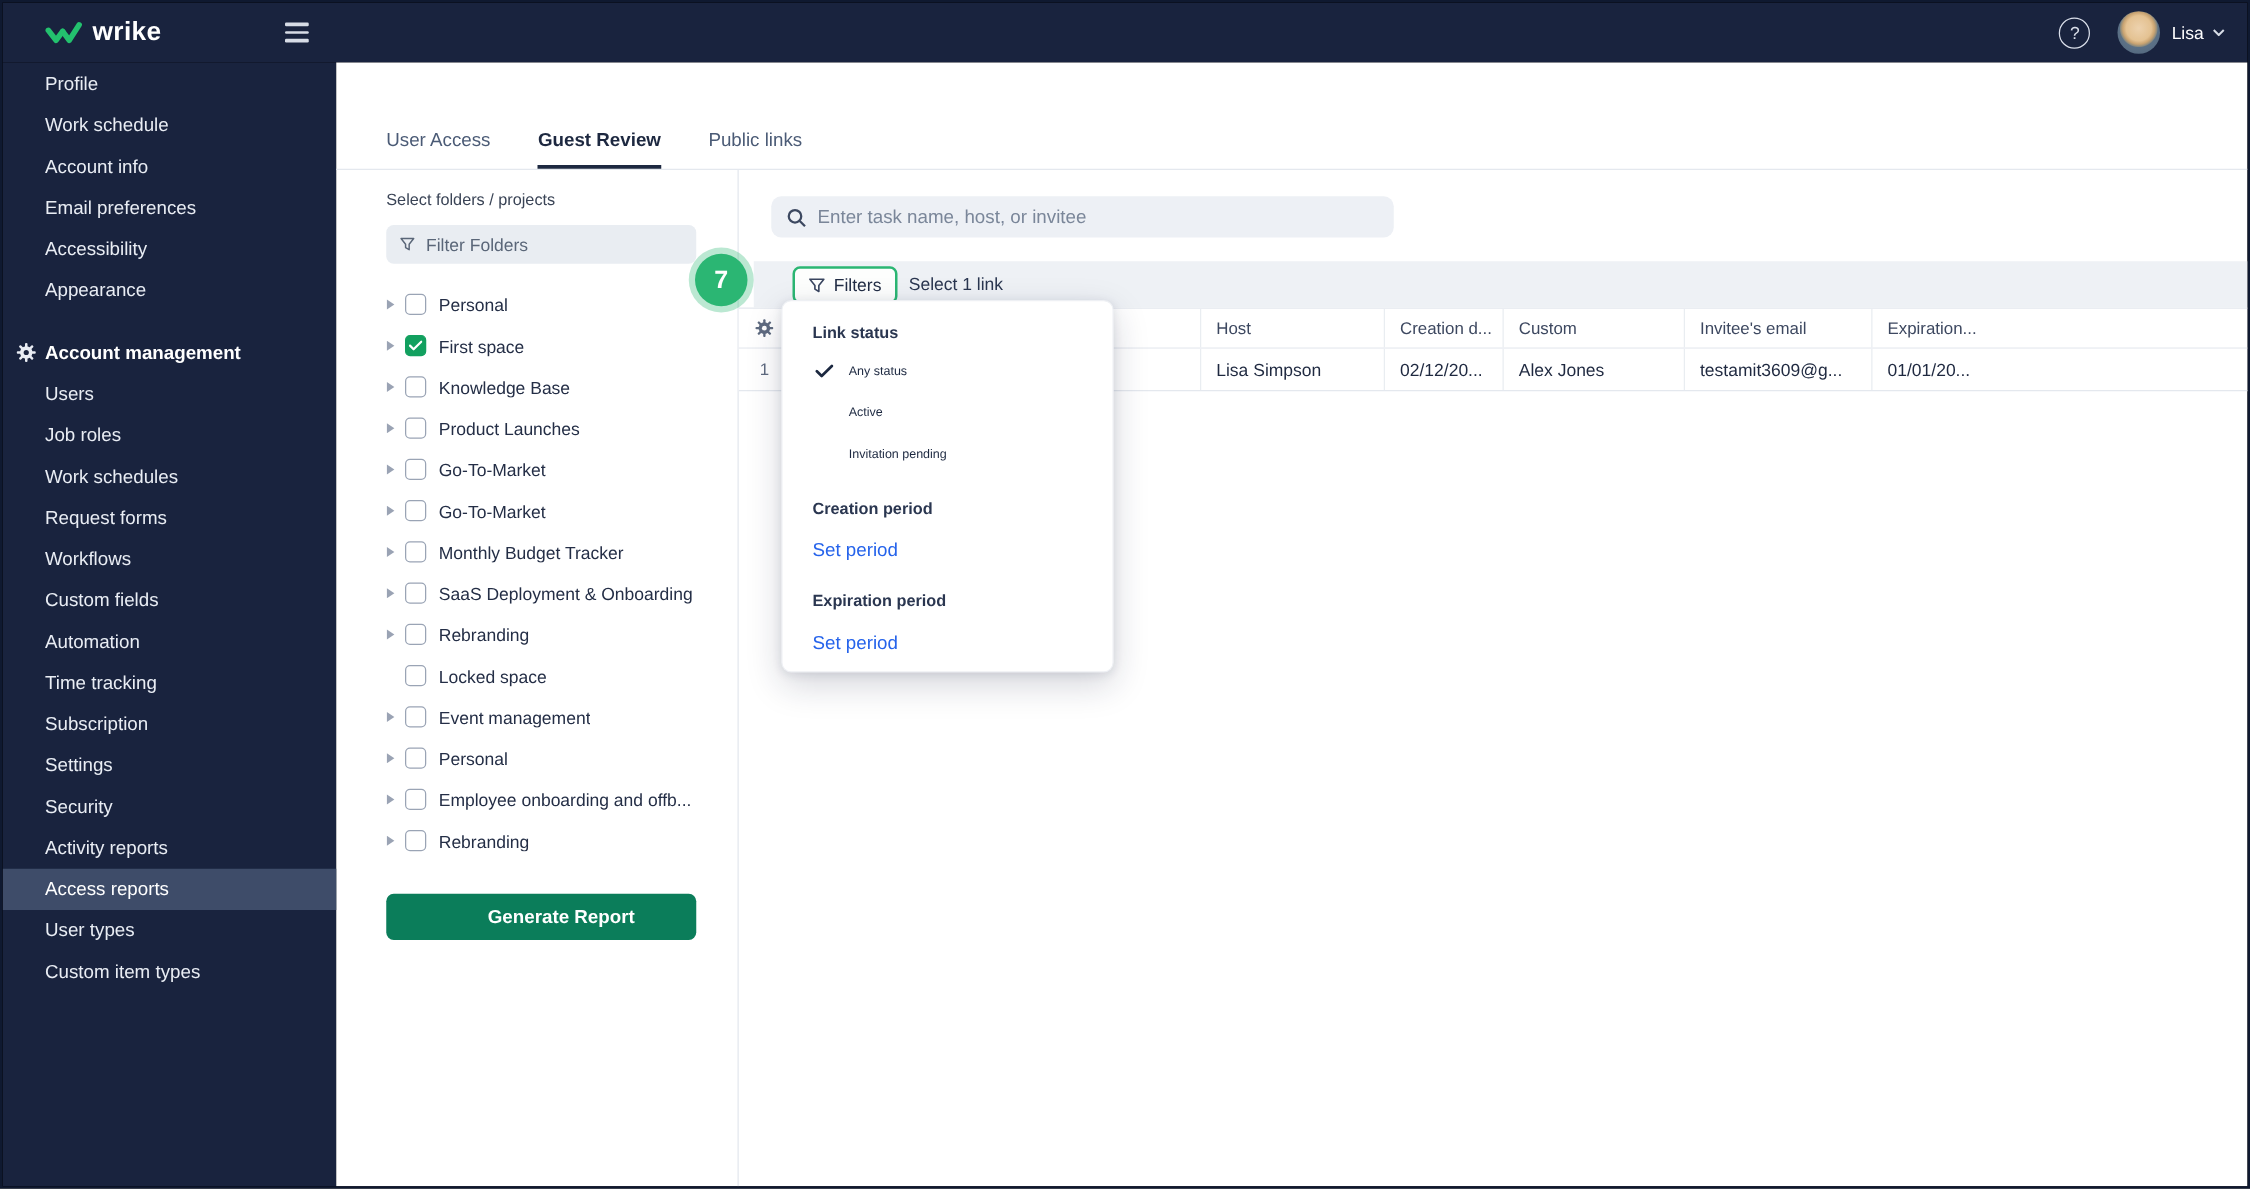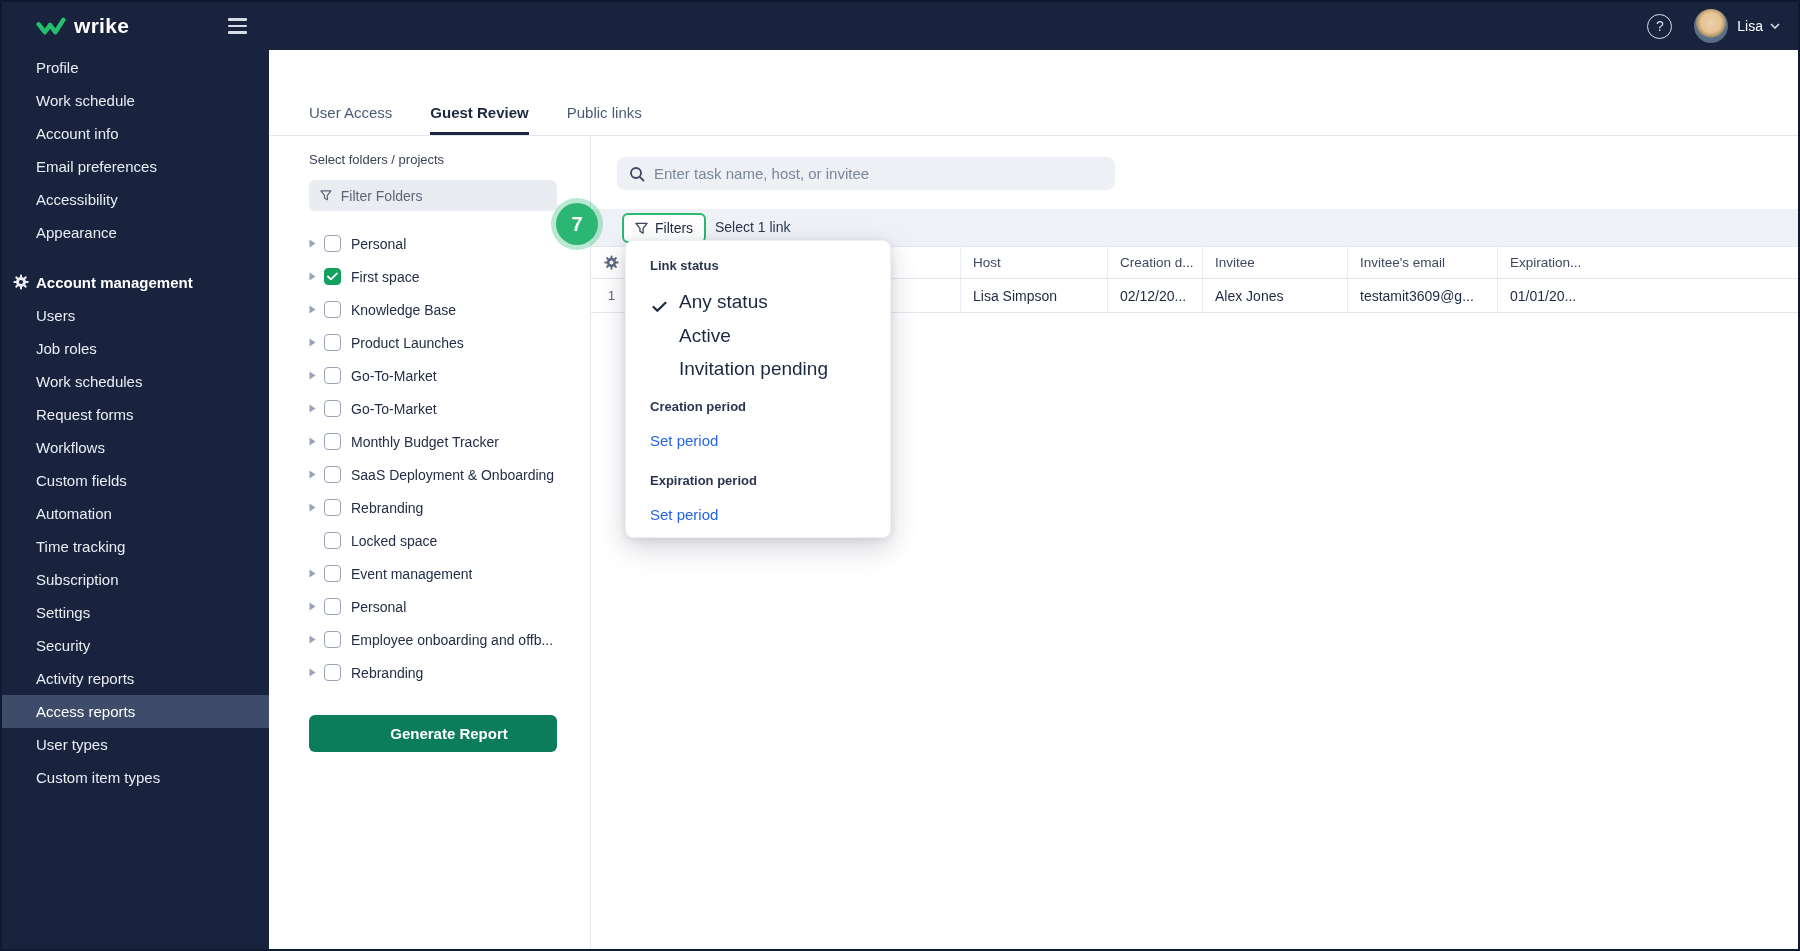--- a/index.html
+++ b/index.html
@@ -63,21 +63,21 @@
   .tree-label { font-size:14px; color:#242E46; white-space:nowrap; overflow:hidden; text-overflow:ellipsis; }
   .generate-btn { margin-top:26px; width:248px; height:37px; background:#0B7D5A; border-radius:6px;
                   color:#fff; font-size:15px; font-weight:600; display:flex; align-items:center; justify-content:center;padding-left:32px; }
 
   
   .report-area { flex:1; position:relative; min-width:0; }
   .search-box { position:absolute; left:26px; top:21px; width:498px; height:33px; background:#EDF0F5;
                 border-radius:8px; display:flex; align-items:center; padding:0 12px; gap:9px; }
   .search-box input { font-size:15px; color:#1F2A44; flex:1; }
   .search-box input::placeholder { color:#7A8699; }
-  .toolbar { position:absolute; left:0; right:0; top:73px; height:37px; background:#EEF1F5; }
+  .toolbar { position:absolute; left:12px; right:0; top:73px; height:37px; background:#EEF1F5; }
   .filters-btn { position:absolute; left:31px; top:4px; height:30px; background:#FDFEFD;
                  border:2px solid #2BB673; border-radius:6px; padding:0 11px; display:flex;
                  align-items:center; gap:7px; font-size:14px; color:#222D45; }
   .select-link { position:absolute; left:124px; top:0; line-height:37px; font-size:14px; color:#2A3650; }
 
   
   .tbl { position:absolute; left:0; right:0; top:110px; }
   .tr { display:flex; border-bottom:1px solid #E4E8EE; background:#fff; }
   .tr.th { height:33px; border-top:1px solid #E4E8EE; }
   .tr.data { height:34px; }
@@ -91,21 +91,21 @@
   .c4 { flex:0 0 145px; }
   .c5 { flex:0 0 150px; }
   .c6 { flex:1; border-right:none; }
   .num-cell { font-size:13.5px; color:#5F6B80; }
 
   
   .dropdown { position:absolute; left:34px; top:104px; width:266px; height:298px; background:#fff;
               border-radius:8px; border:1px solid #EEF0F4; z-index:10;
               box-shadow:0 10px 28px rgba(20,30,60,.18), 0 2px 8px rgba(20,30,60,.10); }
   .dd-title { position:absolute; left:24px; font-size:13px; font-weight:700; color:#2A3650; }
-  .dd-opt { position:absolute; left:26px; display:flex; align-items:flex-end; font-size:19px;
+  .dd-opt { position:absolute; left:26px; display:flex; align-items:flex-end; font-size:10px;
             color:#1C2840; cursor:pointer; }
   .dd-check { width:16px; margin-right:11px; display:flex; align-items:center; }
   .dd-opt.no-check { padding-left:27px; }
   .dd-link { position:absolute; left:24px; font-size:15px; color:#2563EB; cursor:pointer; }
   .t1 { top:17px; } .o1 { top:50px; } .o2 { top:84px; } .o3 { top:117px; }
   .t2 { top:158px; } .s1 { top:191px; } .t3 { top:232px; } .s2 { top:265px; }
 
   
   .circle7 { position:absolute; left:-35px; top:67px; width:42px; height:42px; border-radius:50%;
              background:#2BB673; box-shadow:0 0 0 5px rgba(43,182,115,.32); color:#fff;
@@ -413,21 +413,21 @@
                     <rect x="8.75" y="0.5" width="2.5" height="19" rx="1" transform="rotate(90 10 10)"></rect>
                     <rect x="8.75" y="0.5" width="2.5" height="19" rx="1" transform="rotate(135 10 10)"></rect>
                     <circle cx="10" cy="10" r="6.2"></circle>
                   </g>
                   <circle cx="10" cy="10" r="2.6" fill="#fff"></circle>
                 </svg>
               </div>
               <div class="td c1"></div>
               <div class="td c2">Host</div>
               <div class="td c3">Creation d...</div>
-              <div class="td c4">Invitee</div>
+              <div class="td c4">Custom</div>
               <div class="td c5">Invitee's email</div>
               <div class="td c6">Expiration...</div>
             </div>
             <div class="tr data">
               <div class="td c0 num-cell">1</div>
               <div class="td c1"></div>
               <div class="td c2">Lisa Simpson</div>
               <div class="td c3">02/12/20...</div>
               <div class="td c4">Alex Jones</div>
               <div class="td c5">testamit3609@g...</div>

